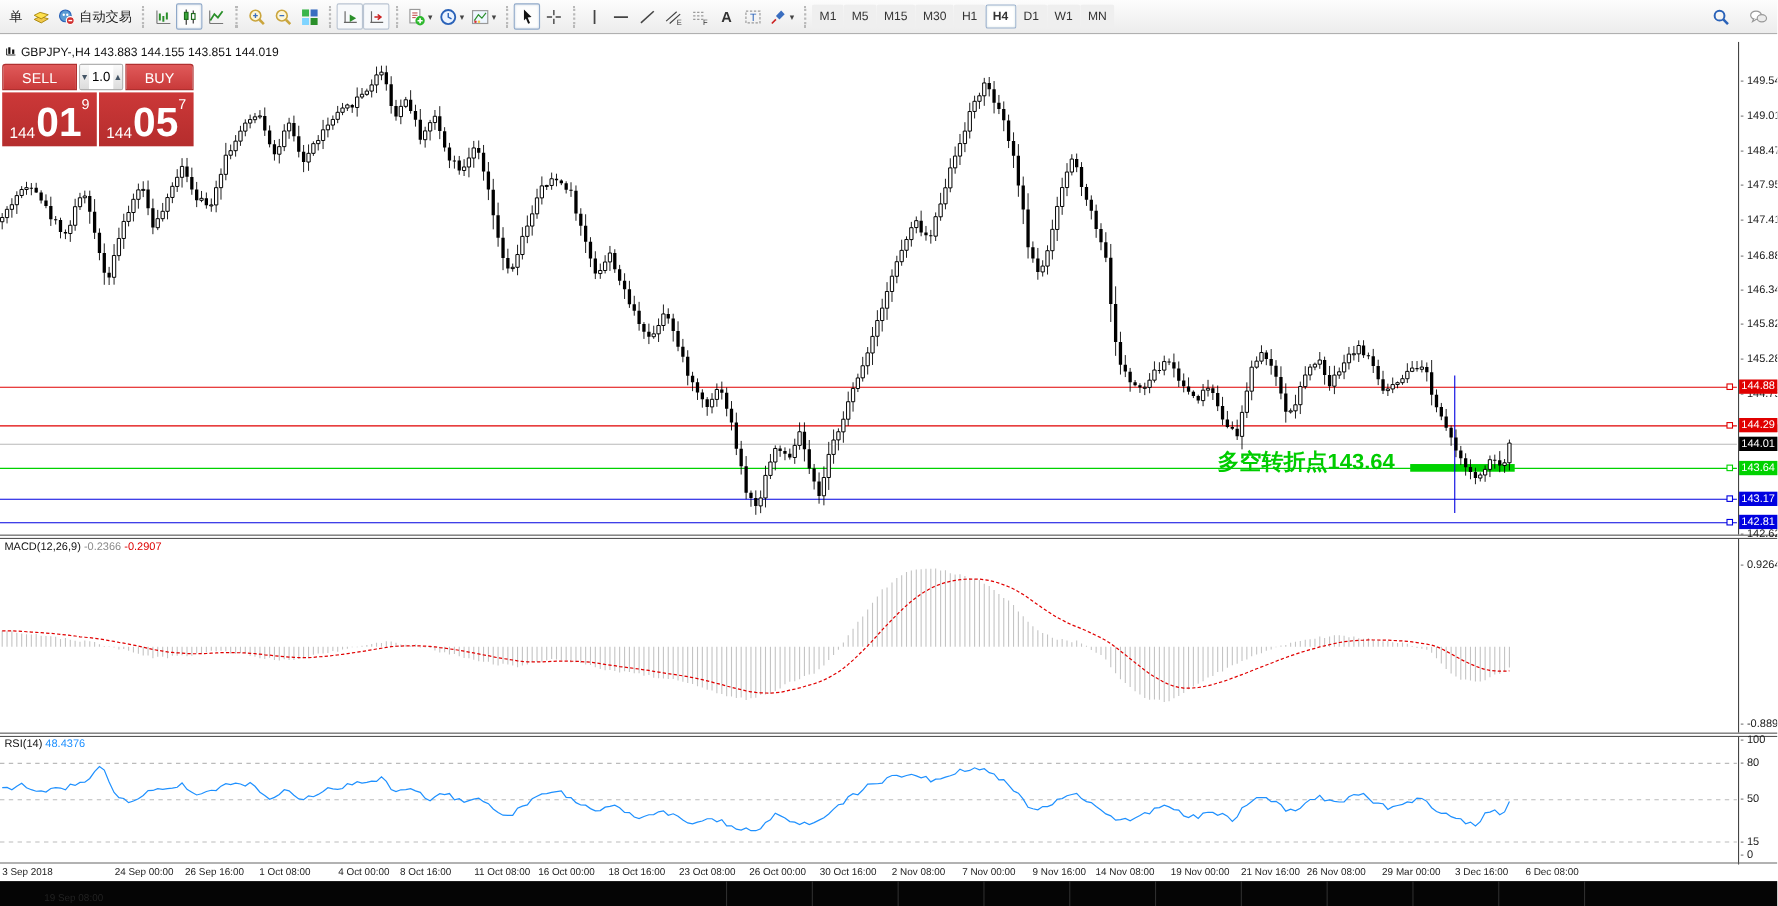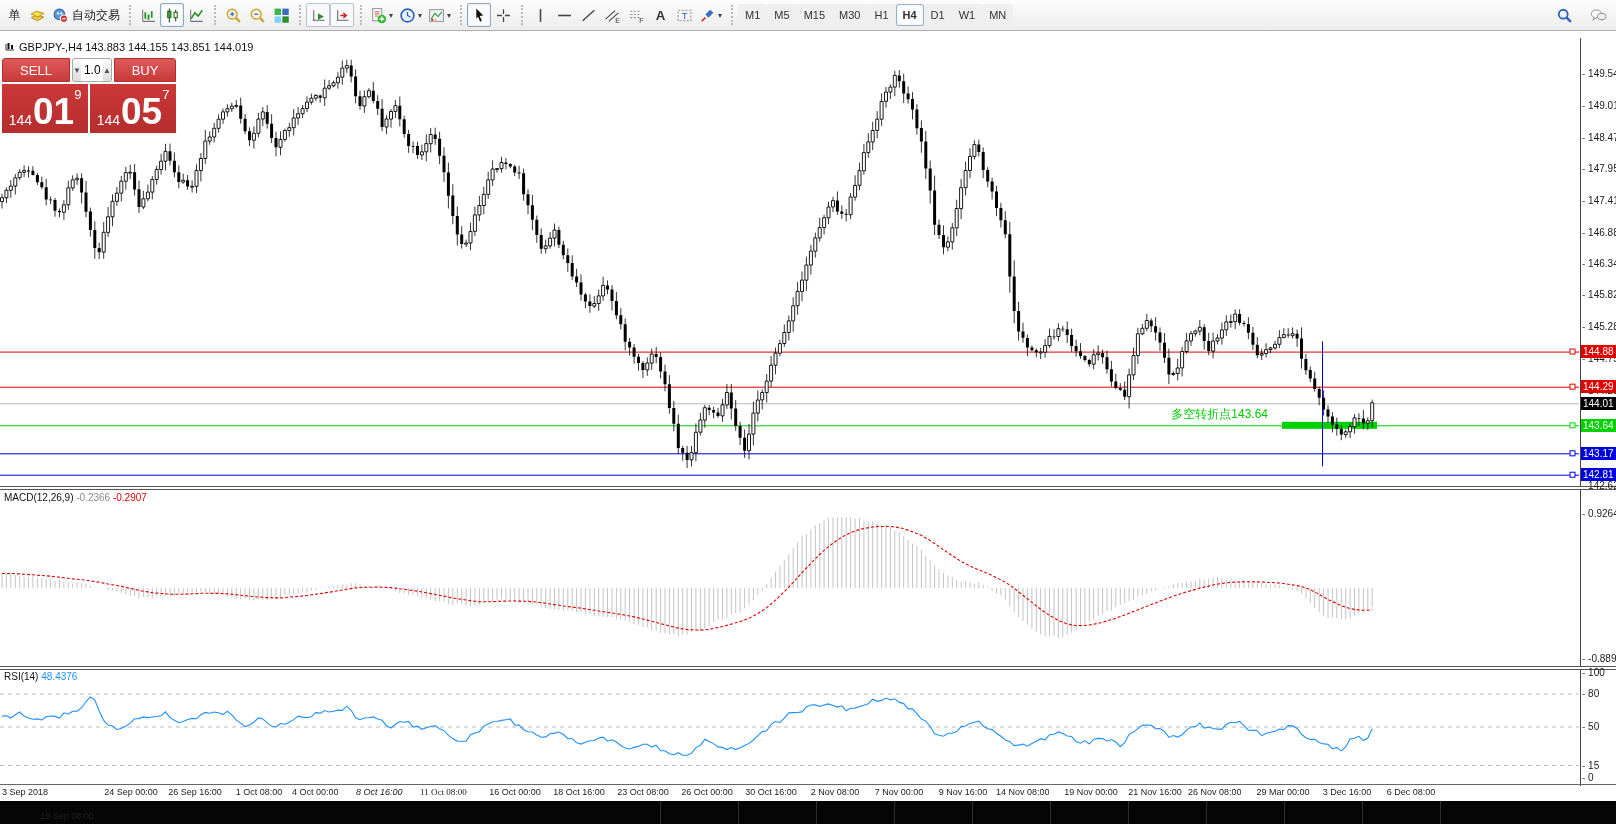--- a/index.html
+++ b/index.html
@@ -30,21 +30,21 @@
   .sep{position:absolute;left:0;width:1616px;height:2px;border-top:1px solid #555;border-bottom:1px solid #555;background:#fff;}
   .tick{position:absolute;left:1582px;width:34px;font-size:10px;color:#1a1a1a;white-space:nowrap;overflow:hidden;}
   .tick::before{content:"- ";color:#555;}
   .plabel{position:absolute;left:1581px;width:35px;height:13px;font-size:10px;color:#fff;
           padding-left:2px;overflow:hidden;white-space:nowrap;line-height:13px;}
   .panelab{position:absolute;font-size:10px;color:#111;white-space:nowrap;}
   .panelab .v1{color:#8c8c8c;} .panelab .v2{color:#dd0000;} .panelab .vb{color:#1e90ff;}
   .dlab{position:absolute;top:787px;font-size:9px;color:#222;white-space:nowrap;}
   .bottomstrip{position:absolute;left:0;top:801px;width:1616px;height:23px;background:#050505;}
   .bstripline{position:absolute;top:0;width:1px;height:23px;background:#2e2e2e;}
-  .annotation{position:absolute;font-weight:normal;font-size:12px;white-space:nowrap;}
+  .annotation{position:absolute;font-weight:bold;font-size:20px;white-space:nowrap;}
   
   .tpanel{position:absolute;left:2px;top:58px;width:174px;}
   .tprow{display:flex;height:24px;gap:2px;}
   .tpsell,.tpbuy{flex:0 0 68px;background:linear-gradient(#e05a5a,#c93a3a);color:#fff;border:1px solid #b03030;
      border-radius:3px 0 0 0;font-size:13px;display:flex;align-items:center;justify-content:center;}
   .tpbuy{border-radius:0 3px 0 0;flex:0 0 62px;}
   .tpvol{flex:1;display:flex;border:1px solid #aaa;background:#fff;border-radius:2px;}
   .tpvol button{width:15px;border:none;background:linear-gradient(#fafafa,#dcdcdc);font-size:8px;color:#456;padding:0;}
   .tpvol input{width:100%;min-width:0;border:none;outline:none;text-align:right;font-size:12px;padding:0 3px;
      font-family:"Liberation Sans",sans-serif;}
@@ -449,23 +449,23 @@
     <div class="tick" style="top: 667px;">100</div>
     <div class="tick" style="top: 688px;">80</div>
     <div class="tick" style="top: 721px;">50</div>
     <div class="tick" style="top: 759.5px;">15</div>
     <div class="tick" style="top: 772px;">0</div>
     <div class="dlab" style="left: 2px;">3 Sep 2018</div>
     <div class="dlab" style="left: 36px; width: 62px; text-align: center; margin-top: 24px;">19 Sep 08:00</div>
     <div class="dlab" style="left: 100px; width: 62px; text-align: center;">24 Sep 00:00</div>
     <div class="dlab" style="left: 164px; width: 62px; text-align: center;">26 Sep 16:00</div>
     <div class="dlab" style="left: 228px; width: 62px; text-align: center;">1 Oct 08:00</div>
-    <div class="dlab" style="left: 292px; width: 62px; text-align: left;">4 Oct 00:00</div>
-    <div class="dlab" style="left: 356px; width: 62px;  font-style: italic;">8 Oct 16:00</div>
-    <div class="dlab" style="left: 420px; width: 62px; text-align: left; font-family: Liberation Serif, serif;">11 Oct 08:00</div>
+    <div class="dlab" style="left: 292px; width: 62px; text-align: right;">4 Oct 00:00</div>
+    <div class="dlab" style="left: 356px; width: 62px; text-align: center;">8 Oct 16:00</div>
+    <div class="dlab" style="left: 420px; width: 62px; text-align: right;">11 Oct 08:00</div>
     <div class="dlab" style="left: 484px; width: 62px; text-align: center;">16 Oct 00:00</div>
     <div class="dlab" style="left: 548px; width: 62px; text-align: center;">18 Oct 16:00</div>
     <div class="dlab" style="left: 612px; width: 62px; text-align: center;">23 Oct 08:00</div>
     <div class="dlab" style="left: 676px; width: 62px; text-align: center;">26 Oct 00:00</div>
     <div class="dlab" style="left: 740px; width: 62px; text-align: center;">30 Oct 16:00</div>
     <div class="dlab" style="left: 804px; width: 62px; text-align: center;">2 Nov 08:00</div>
     <div class="dlab" style="left: 868px; width: 62px; text-align: center;">7 Nov 00:00</div>
     <div class="dlab" style="left: 932px; width: 62px; text-align: center;">9 Nov 16:00</div>
     <div class="dlab" style="left: 996px; width: 62px; text-align: left;">14 Nov 08:00</div>
     <div class="dlab" style="left: 1060px; width: 62px; text-align: center;">19 Nov 00:00</div>

